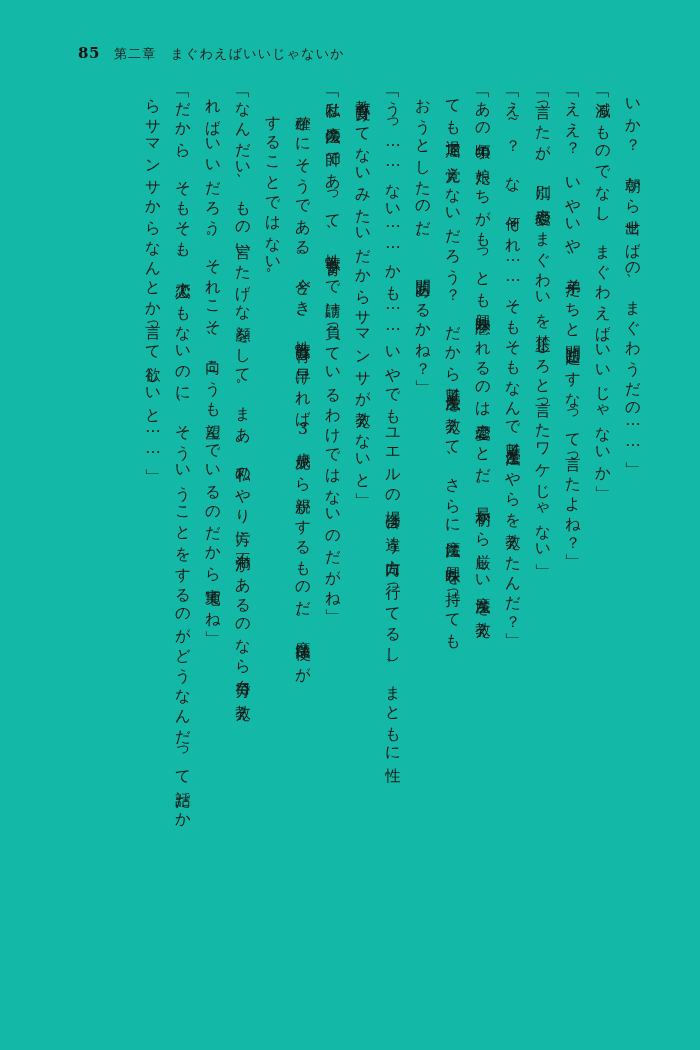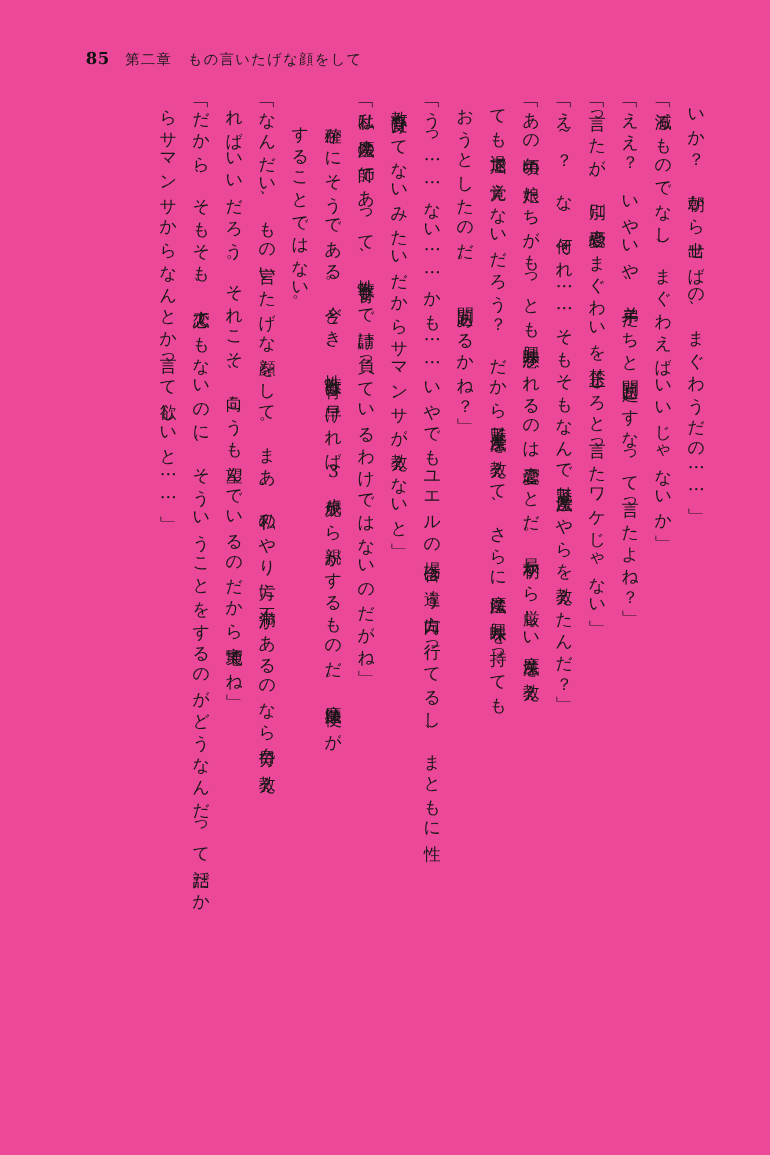--- a/index.html
+++ b/index.html
@@ -14,21 +14,21 @@
     color: #1a1a1a;
     position: relative;
     overflow: hidden;
   }
 
   .page {
     position: absolute;
     inset: 0;
     width: 700px;
     height: 1050px;
-    background: #ec4899;
+    background: #14b8a6;
   }
 
   
   .header {
     position: absolute;
     top: 44px;
     left: 78px;
     right: 78px;
     height: 22px;
     display: flex;
@@ -82,21 +82,21 @@
     height: 914px;
   }
 </style>
 </head>
 <body>
 
 <div class="page">
 
   <div class="header">
     <span class="page-number">85</span>
-    <span class="running-head">第二章　もの言いたげな顔をして</span>
+    <span class="running-head">第二章　まぐわえばいいじゃないか</span>
   </div>
 
   <div class="body-area" id="body-area">
       <div class="vline">いか？　朝から出せばの、まぐわうだの……」</div>
       <div class="vline">「減るものでなし、まぐわえばいいじゃないか」</div>
       <div class="vline">「ええ？　いやいや、弟子たちと問題起こすなって言ったよね？」</div>
       <div class="vline">「言ったが、別に恋愛やまぐわいを禁止しろと言ったワケじゃない」</div>
       <div class="vline">「え～？　な、何それ……そもそもなんで魅了魔法とやらを教えたんだ？」</div>
       <div class="vline">「あの年頃の娘たちがもっとも興味惹かれるのは恋愛ごとだ。最初から厳しい魔法を教え</div>
       <div class="vline">ても退屈で覚えないだろう？　だから魅了魔法を教えて、さらに魔法に興味を持っても</div>

